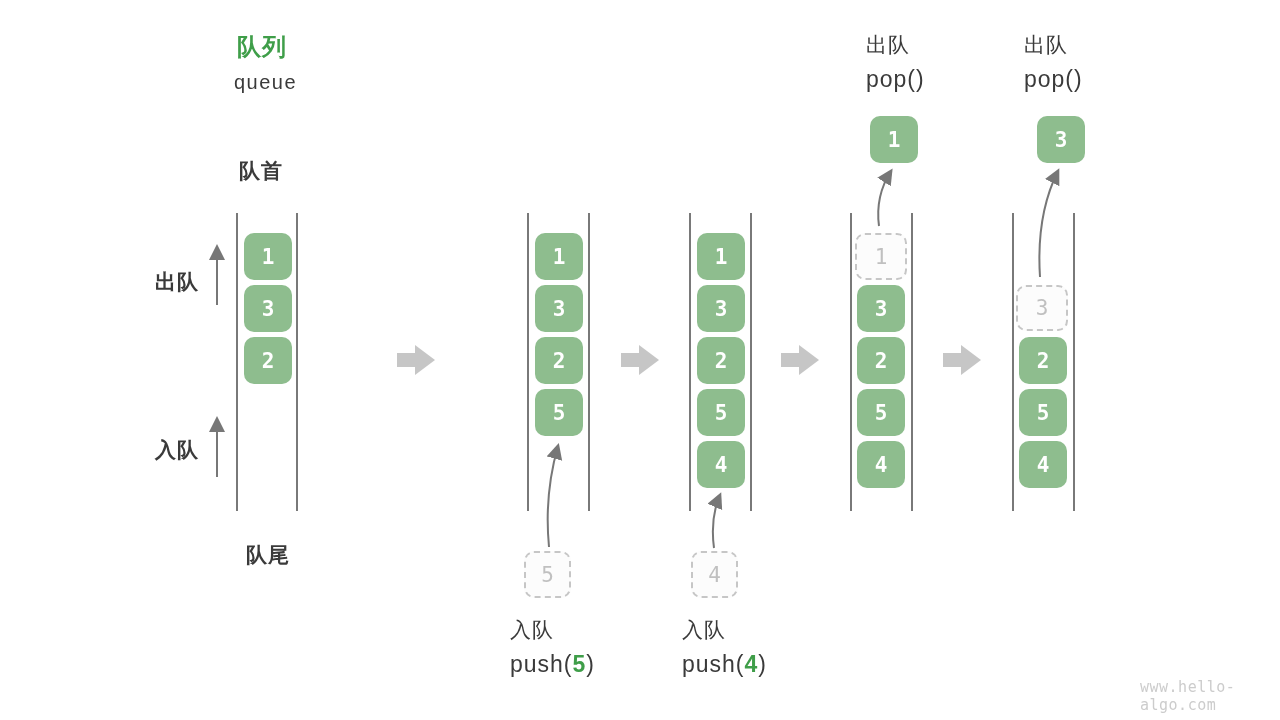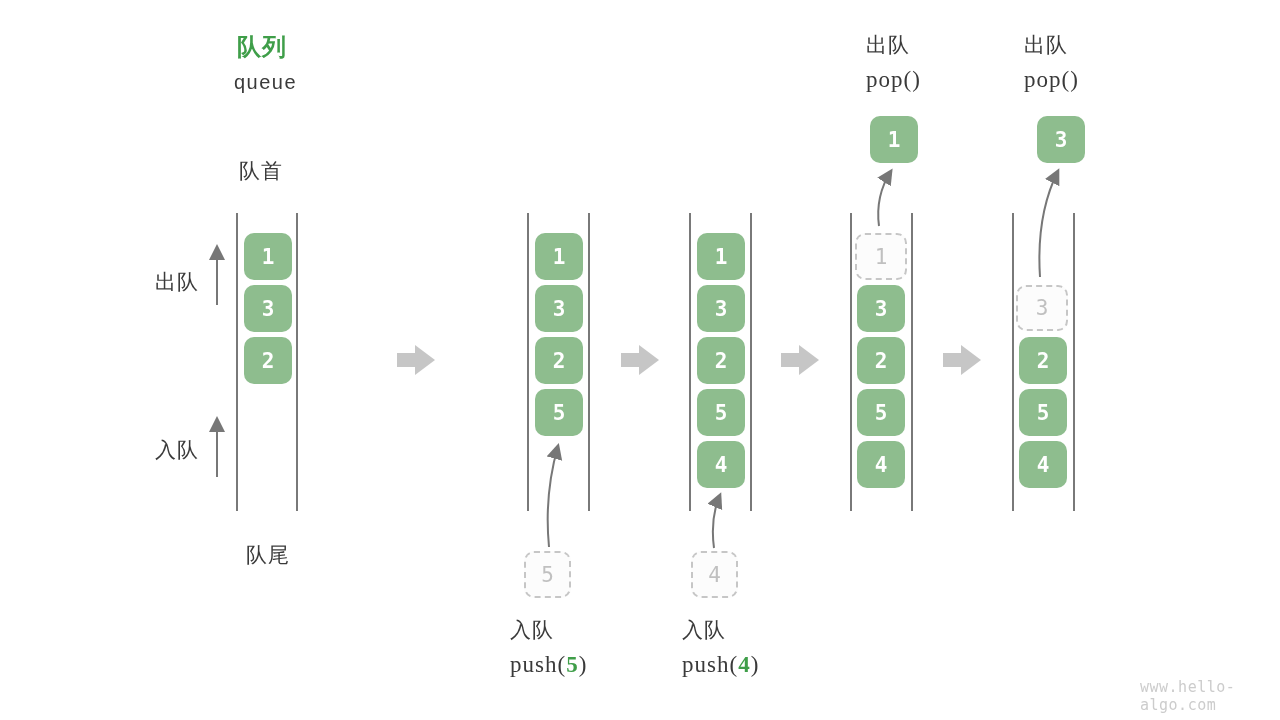--- a/index.html
+++ b/index.html
@@ -21,33 +21,33 @@
     letter-spacing: 1px;
   }
   .page-subtitle {
     font-size: 20px;
     color: #3a3a3a;
     letter-spacing: 1.5px;
     text-align: center;
   }
   .cjk-label {
     font-size: 21px;
-    font-weight: normal;
+    font-weight: bold;
     color: #3a3a3a;
     letter-spacing: 1px;
   }
   .op-block { line-height: 1; }
   .op-label {
     font-size: 21px;
     color: #3a3a3a;
     letter-spacing: 1px;
     margin-bottom: 13px;
   }
   .op-code {
-    font-family: Liberation Serif, serif;
+    font-family: Liberation Sans, sans-serif;
     font-size: 23px;
     color: #3a3a3a;
     letter-spacing: 1px;
   }
   .op-arg { color: #3f9e49; font-weight: bold; }
 
   .q-cell {
     position: absolute;
     width: 48px;
     height: 47px;

